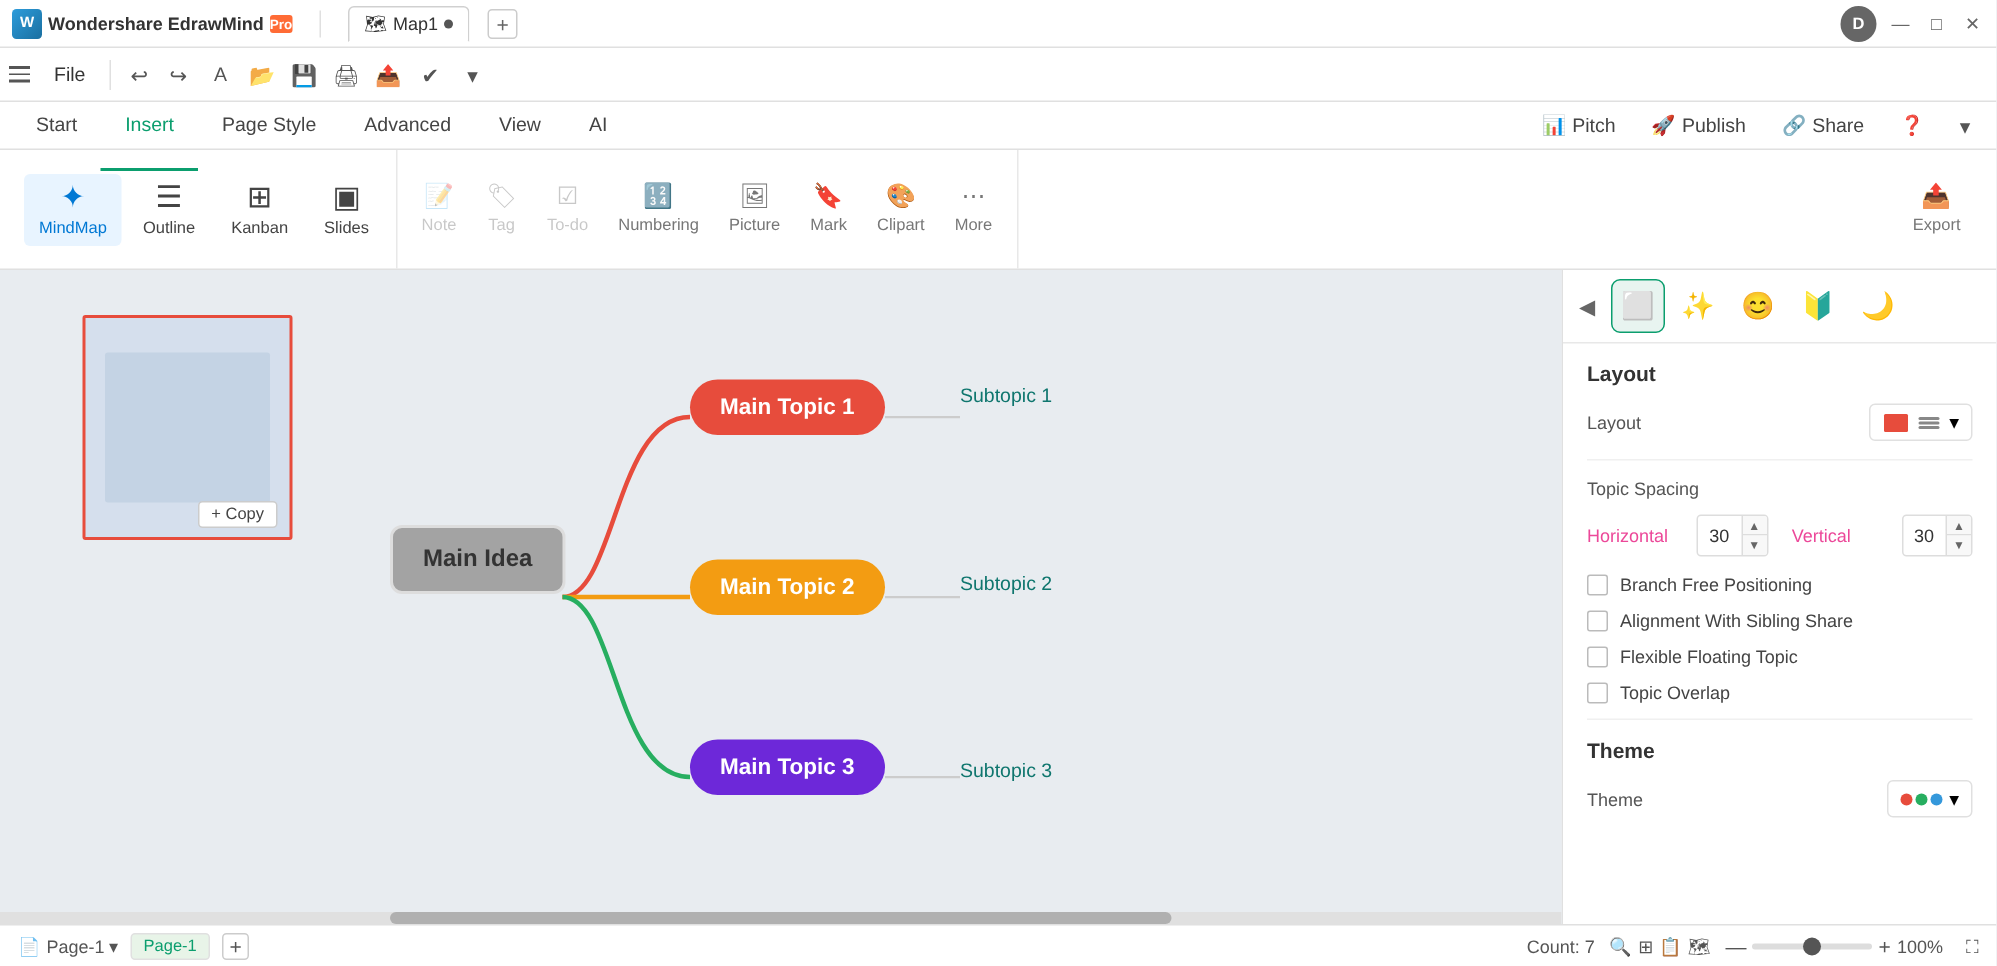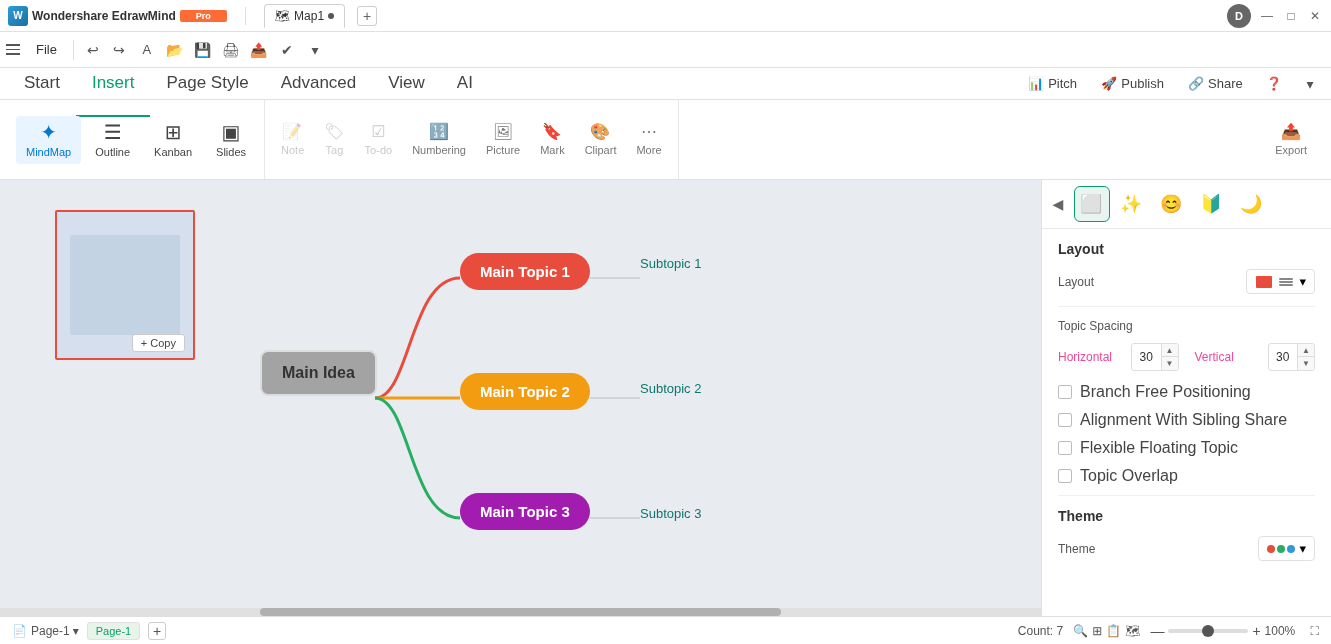--- a/index.html
+++ b/index.html
@@ -6,21 +6,21 @@
     body { font-family: 'Segoe UI', Arial, sans-serif; font-size: 13px; background: #f0f0f0; overflow: hidden; width: 1331px; height: 644px; }
 
     
     .titlebar {
       display: flex; align-items: center; height: 32px;
       background: #fff; border-bottom: 1px solid #e0e0e0;
       padding: 0 8px; gap: 12px;
     }
     .titlebar-logo { display: flex; align-items: center; gap: 4px; font-size: 12px; font-weight: bold; color: #333; }
     .logo-icon { width: 20px; height: 20px; background: linear-gradient(135deg, #2d9cdb, #1a6fa0); border-radius: 3px; display: flex; align-items: center; justify-content: center; color: white; font-size: 10px; font-weight: bold; }
-    .pro-badge { background: #ff6b35; color: white; font-size: 9px; padding: 1px 16px; border-radius: 2px; font-weight: bold; }
+    .pro-badge { background: #ff6b35; color: white; font-size: 9px; padding: 1px 0; border-radius: 2px; font-weight: bold; }
     .tab-item { display: flex; align-items: center; gap: 4px; padding: 4px 10px; background: #f5f5f5; border: 1px solid #d0d0d0; border-radius: 4px 4px 0 0; font-size: 12px; color: #333; }
     .tab-item.active { background: #fff; border-bottom-color: #fff; }
     .tab-dot { width: 6px; height: 6px; background: #555; border-radius: 50%; }
     .tab-plus { width: 20px; height: 20px; border: 1px solid #ccc; border-radius: 3px; display: flex; align-items: center; justify-content: center; color: #666; cursor: pointer; font-size: 14px; }
     .titlebar-right { margin-left: auto; display: flex; align-items: center; gap: 8px; }
     .user-avatar { width: 24px; height: 24px; background: #666; border-radius: 50%; display: flex; align-items: center; justify-content: center; color: white; font-size: 11px; font-weight: bold; }
     .window-btn { width: 16px; height: 16px; display: flex; align-items: center; justify-content: center; cursor: pointer; font-size: 12px; color: #666; }
 
     
     .menubar {
@@ -34,21 +34,21 @@
     .menu-separator { width: 1px; height: 20px; background: #e0e0e0; margin: 0 4px; }
     .undo-redo { display: flex; align-items: center; }
     .icon-btn { width: 26px; height: 26px; display: flex; align-items: center; justify-content: center; cursor: pointer; border-radius: 3px; color: #555; font-size: 14px; }
 
     
     .ribbon-tabs {
       display: flex; align-items: center; height: 32px;
       background: #fff; border-bottom: 1px solid #e0e0e0;
       padding: 0 8px; gap: 0;
     }
-    .ribbon-tab { padding: 22px 16px; font-size: 17px; color: #444; cursor: pointer; border-bottom: 2px solid transparent; }
+    .ribbon-tab { padding: 22px 16px; font-size: 13px; color: #444; cursor: pointer; border-bottom: 2px solid transparent; }
     .ribbon-tab.active { color: #0b9e6e; border-bottom-color: #0b9e6e; font-weight: 500; }
     .ribbon-tab-right { margin-left: auto; display: flex; align-items: center; gap: 4px; }
     .ribbon-action { display: flex; align-items: center; gap: 4px; padding: 4px 10px; font-size: 13px; color: #444; cursor: pointer; }
 
     
     .toolbar {
       display: flex; align-items: stretch; height: 80px;
       background: #fff; border-bottom: 1px solid #e0e0e0;
       padding: 0 8px;
     }
@@ -110,21 +110,21 @@
       padding: 12px 20px; font-size: 16px; font-weight: bold; color: #333;
       white-space: nowrap;
     }
     .topic-node {
       position: absolute; border-radius: 25px;
       padding: 10px 20px; font-size: 15px; font-weight: bold; color: white;
       white-space: nowrap; display: flex; align-items: center;
     }
     .topic1 { background: #e74c3c; left: 260px; top: 30px; }
     .topic2 { background: #f39c12; left: 260px; top: 155px; text-align: center; }
-    .topic3 { background: #a21caf; left: 260px; top: 280px; }
+    .topic3 { background: #6d28d9; left: 260px; top: 280px; }
 
     .subtopic {
       position: absolute; font-size: 13px; color: #0f766e;
       white-space: nowrap;
     }
     .sub1 { left: 440px; top: 58px; }
     .sub2 { left: 440px; top: 183px; }
     .sub3 { left: 440px; top: 308px; }
 
     
@@ -168,21 +168,21 @@
       display: flex; align-items: center; border: 1px solid #ddd; border-radius: 3px;
       overflow: hidden; width: 70px;
     }
     .spinner-val { padding: 3px 6px; font-size: 12px; color: #333; flex: 1; text-align: center; }
     .spinner-btns { display: flex; flex-direction: column; border-left: 1px solid #ddd; }
     .spinner-btn { width: 16px; height: 13px; display: flex; align-items: center; justify-content: center; cursor: pointer; font-size: 8px; color: #666; background: #f8f8f8; }
     .spinner-btn:first-child { border-bottom: 1px solid #ddd; }
 
     .checkbox-row { display: flex; align-items: center; gap: 8px; margin-bottom: 10px; }
     .checkbox-box { width: 14px; height: 14px; border: 1px solid #bbb; border-radius: 2px; display: flex; align-items: center; justify-content: center; cursor: pointer; background: white; flex-shrink: 0; }
-    .checkbox-label { font-size: 16px; color: #444; }
+    .checkbox-label { font-size: 12px; color: #444; }
 
     .panel-divider { height: 1px; background: #f0f0f0; margin: 8px 0 12px; }
 
     .theme-row { display: flex; align-items: center; margin-top: 8px; }
     .theme-selector {
       display: flex; align-items: center; gap: 4px;
       border: 1px solid #e0e0e0; border-radius: 4px; padding: 4px 8px;
       cursor: pointer; background: white; margin-left: auto;
     }
     .theme-colors { display: flex; gap: 2px; }

